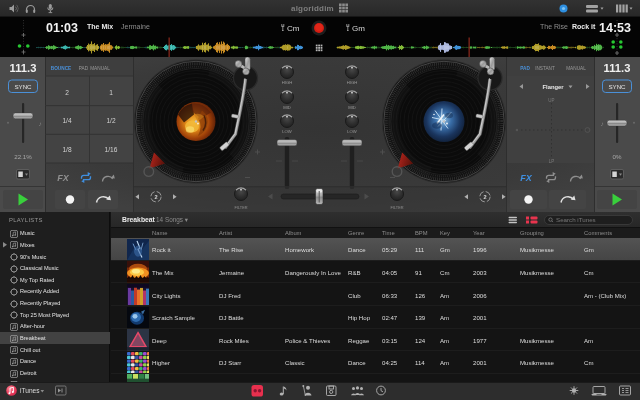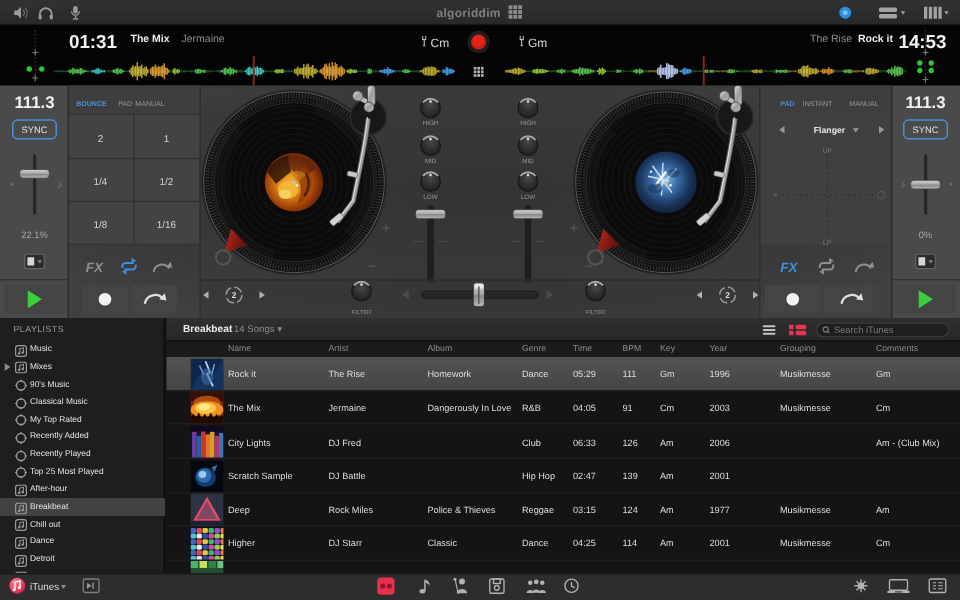--- a/index.html
+++ b/index.html
@@ -80,21 +80,21 @@
   <g fill="#a2a2a2">
         <rect x="616" y="4.5" width="2.2" height="8"></rect>
         <rect x="619.2" y="4.5" width="2.2" height="8"></rect>
         <rect x="622.4" y="4.5" width="2.2" height="8"></rect>
         <rect x="625.6" y="4.5" width="2.2" height="8"></rect>
         <path d="M629.5 7.5l3 0-1.5 2.2z"></path>
       </g>
 </svg>
 
 <div class="abs" id="wavezone"></div>
-<div class="abs t-time" style="left:46px;top:20.5px">01:31</div>
+<div class="abs t-time" style="left:46px;top:20.5px">01:03</div>
 <div class="abs t-title" style="left:87px;top:23px">The Mix</div>
 <div class="abs t-artist" style="left:121px;top:23px">Jermaine</div>
 <div class="abs t-key" style="left:287px;top:23.5px">Cm</div>
 <div class="abs t-key" style="left:352px;top:23.5px">Gm</div>
 <div class="abs t-artist" style="left:540px;top:23px">The Rise</div>
 <div class="abs t-title" style="left:572px;top:23px">Rock it</div>
 <div class="abs t-time" style="left:599px;top:20.5px">14:53</div>
 <svg class="abs" style="left:0;top:17px" width="640" height="40" viewBox="0 17 640 40">
 
   <g stroke="#c4c4c4" stroke-width=".7" fill="none">

